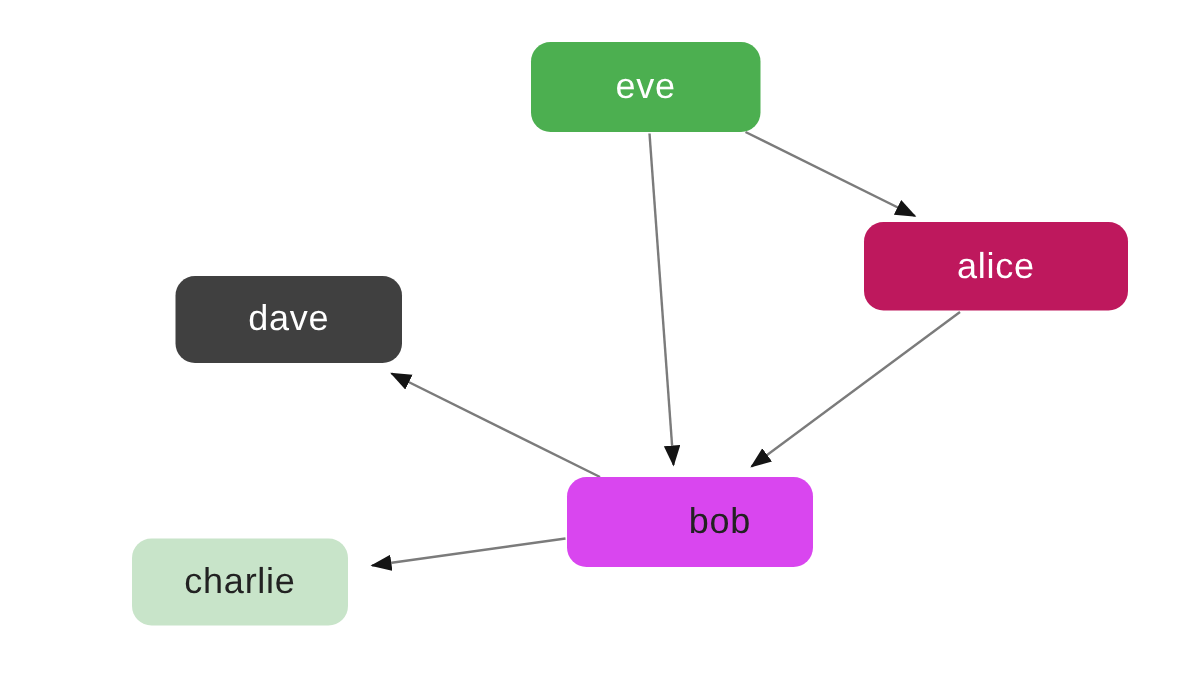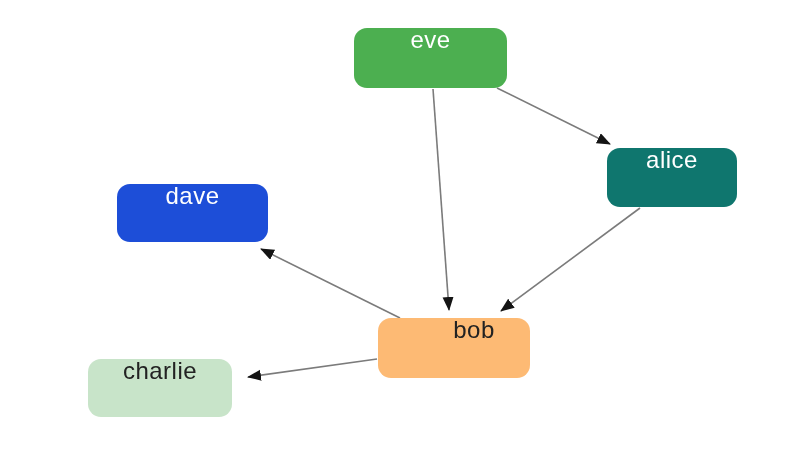--- a/index.html
+++ b/index.html
@@ -20,20 +20,21 @@
     top: 0;
     width: 800px;
     height: 453px;
     z-index: 1;
   }
   .node {
     position: absolute;
     z-index: 2;
     border-radius: 13px;
     display: flex;
+    align-items: center;
     justify-content: center;
     font-size: 24px;
     font-weight: 300;
     letter-spacing: 0.5px;
     cursor: pointer;
     box-sizing: border-box;
   }
   .node-label {
     pointer-events: none;
     line-height: 1;
@@ -51,25 +52,25 @@
       </defs>
       <line x1="433" y1="89" x2="449" y2="310" stroke="#7b7b7b" stroke-width="1.6" marker-end="url(#arrowhead)"></line>
       <line x1="497" y1="88" x2="610" y2="144" stroke="#7b7b7b" stroke-width="1.6" marker-end="url(#arrowhead)"></line>
       <line x1="640" y1="208" x2="501" y2="311" stroke="#7b7b7b" stroke-width="1.6" marker-end="url(#arrowhead)"></line>
       <line x1="400" y1="318" x2="261" y2="249" stroke="#7b7b7b" stroke-width="1.6" marker-end="url(#arrowhead)"></line>
       <line x1="377" y1="359" x2="248" y2="377" stroke="#7b7b7b" stroke-width="1.6" marker-end="url(#arrowhead)"></line>
     </svg>
     <div class="node" style="left: 354px; top: 28px; width: 153px; height: 60px; background: rgb(76, 175, 80); color: rgb(255, 255, 255);">
       <span class="node-label">eve</span>
     </div>
-    <div class="node" style="left: 607px; top: 148px; width: 130px; height: 59px; background: #0f766e; color: rgb(255, 255, 255);">
+    <div class="node" style="left: 576px; top: 148px; width: 176px; height: 59px; background: #be185d; color: rgb(255, 255, 255);">
       <span class="node-label">alice</span>
     </div>
-    <div class="node" style="left: 117px; top: 184px; width: 151px; height: 58px; background: #1d4ed8; color: rgb(255, 255, 255);">
+    <div class="node" style="left: 117px; top: 184px; width: 151px; height: 58px; background: #404040; color: rgb(255, 255, 255);">
       <span class="node-label">dave</span>
     </div>
-    <div class="node" style="left: 378px; top: 318px; width: 152px; height: 60px; background: #fdba74; color: rgb(34, 34, 34); padding-left: 40px;">
+    <div class="node" style="left: 378px; top: 318px; width: 164px; height: 60px; background: #d946ef; color: rgb(34, 34, 34); padding-left: 40px;">
       <span class="node-label">bob</span>
     </div>
     <div class="node" style="left: 88px; top: 359px; width: 144px; height: 58px; background: rgb(200, 228, 201); color: rgb(34, 34, 34);">
       <span class="node-label">charlie</span>
     </div>
   </div>
 
 </body></html>

